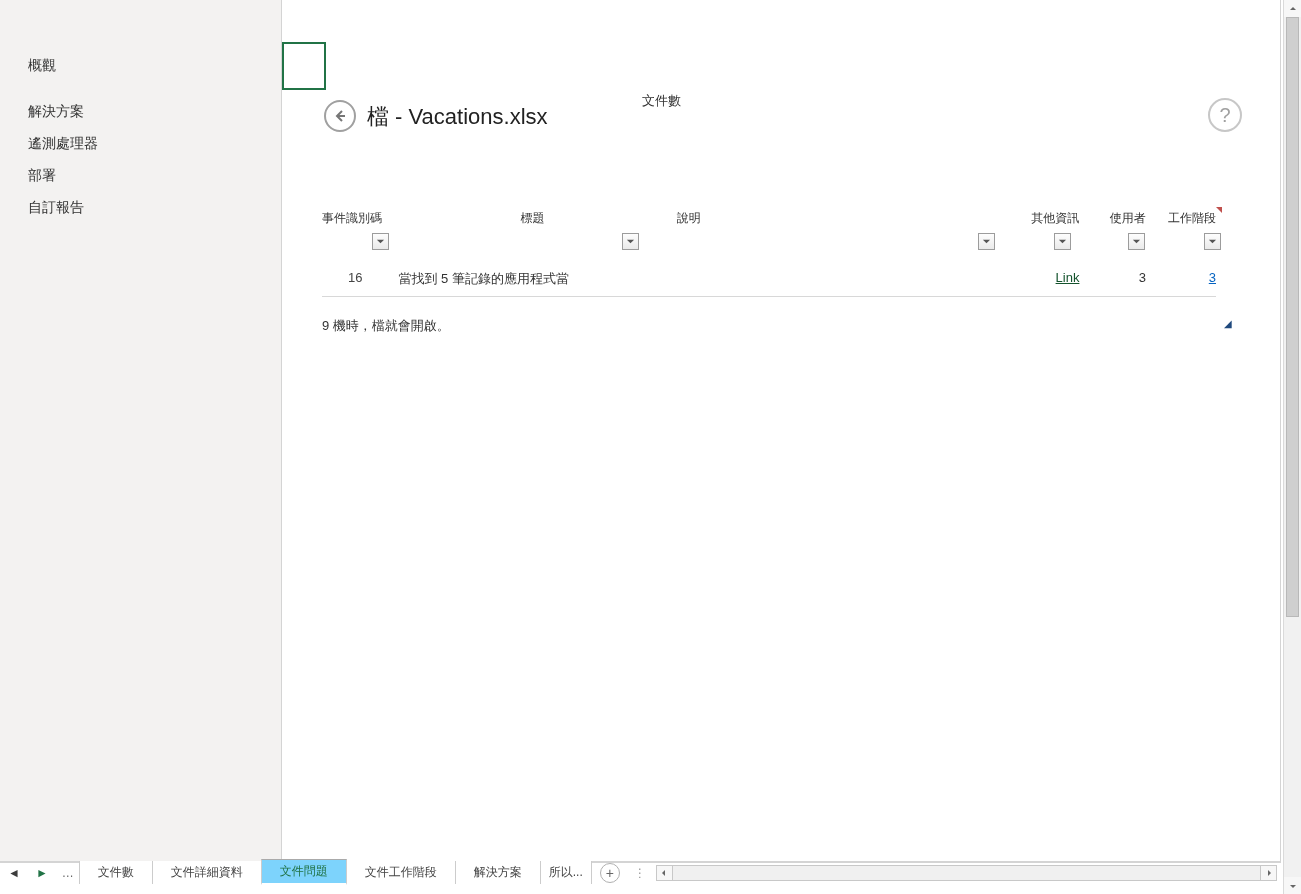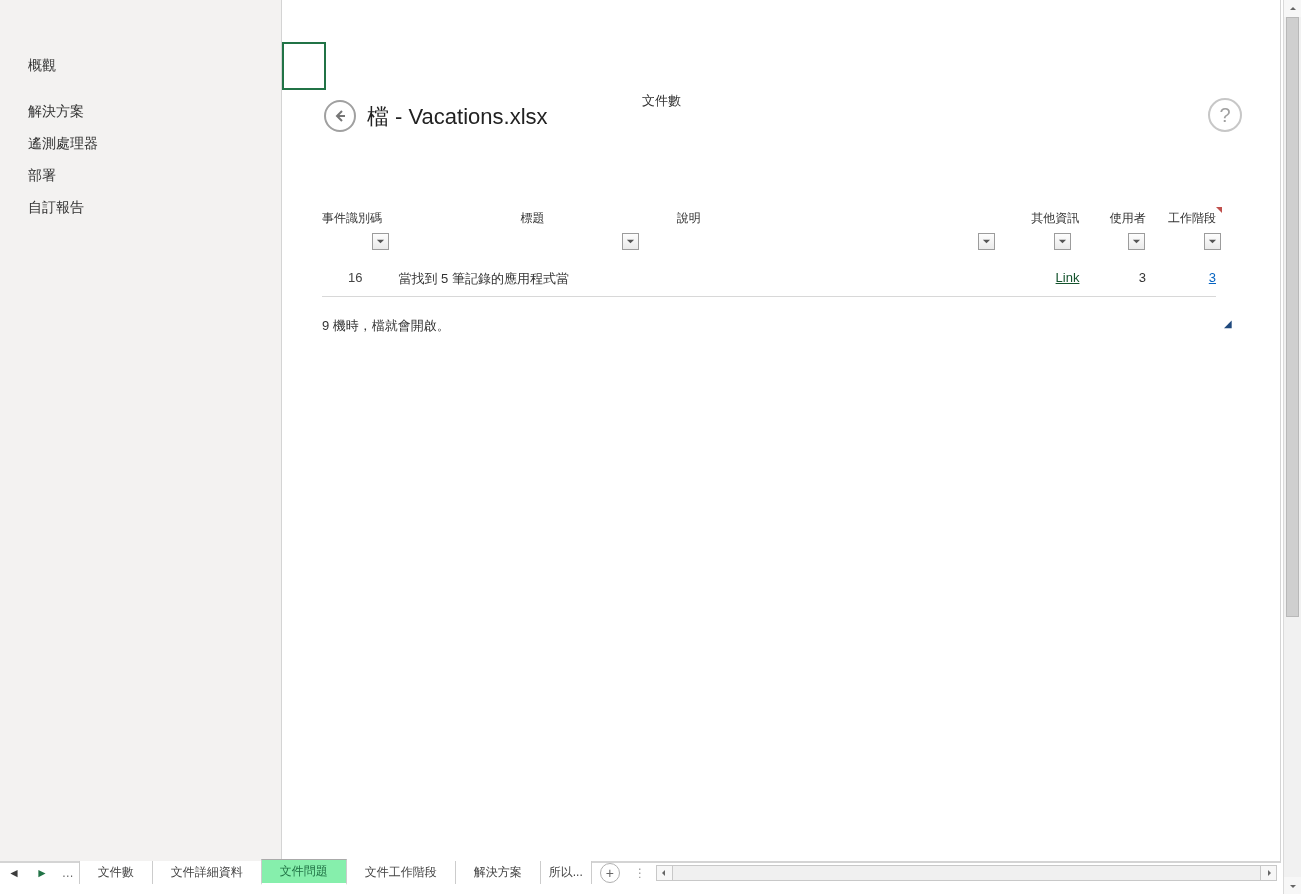--- a/index.html
+++ b/index.html
@@ -184,21 +184,21 @@
   padding: 3px 18px;
   border-right: 1px solid #ccc;
   border-left: 1px solid #ccc;
   margin-left: -1px;
   background: #fff;
   cursor: pointer;
   color: #444;
   white-space: nowrap;
 }
 .tab.active {
-  background: #86efac;
+  background: #7dd3fc;
   border-bottom: 2px solid #fff;
   font-weight: 400;
   color: #217346;
   border-top: 1px solid #aaa;
   position: relative;
   top: -1px;
 }
 .tab-add {
   width: 20px; height: 20px;
   border: 1px solid #b0b0b0;

